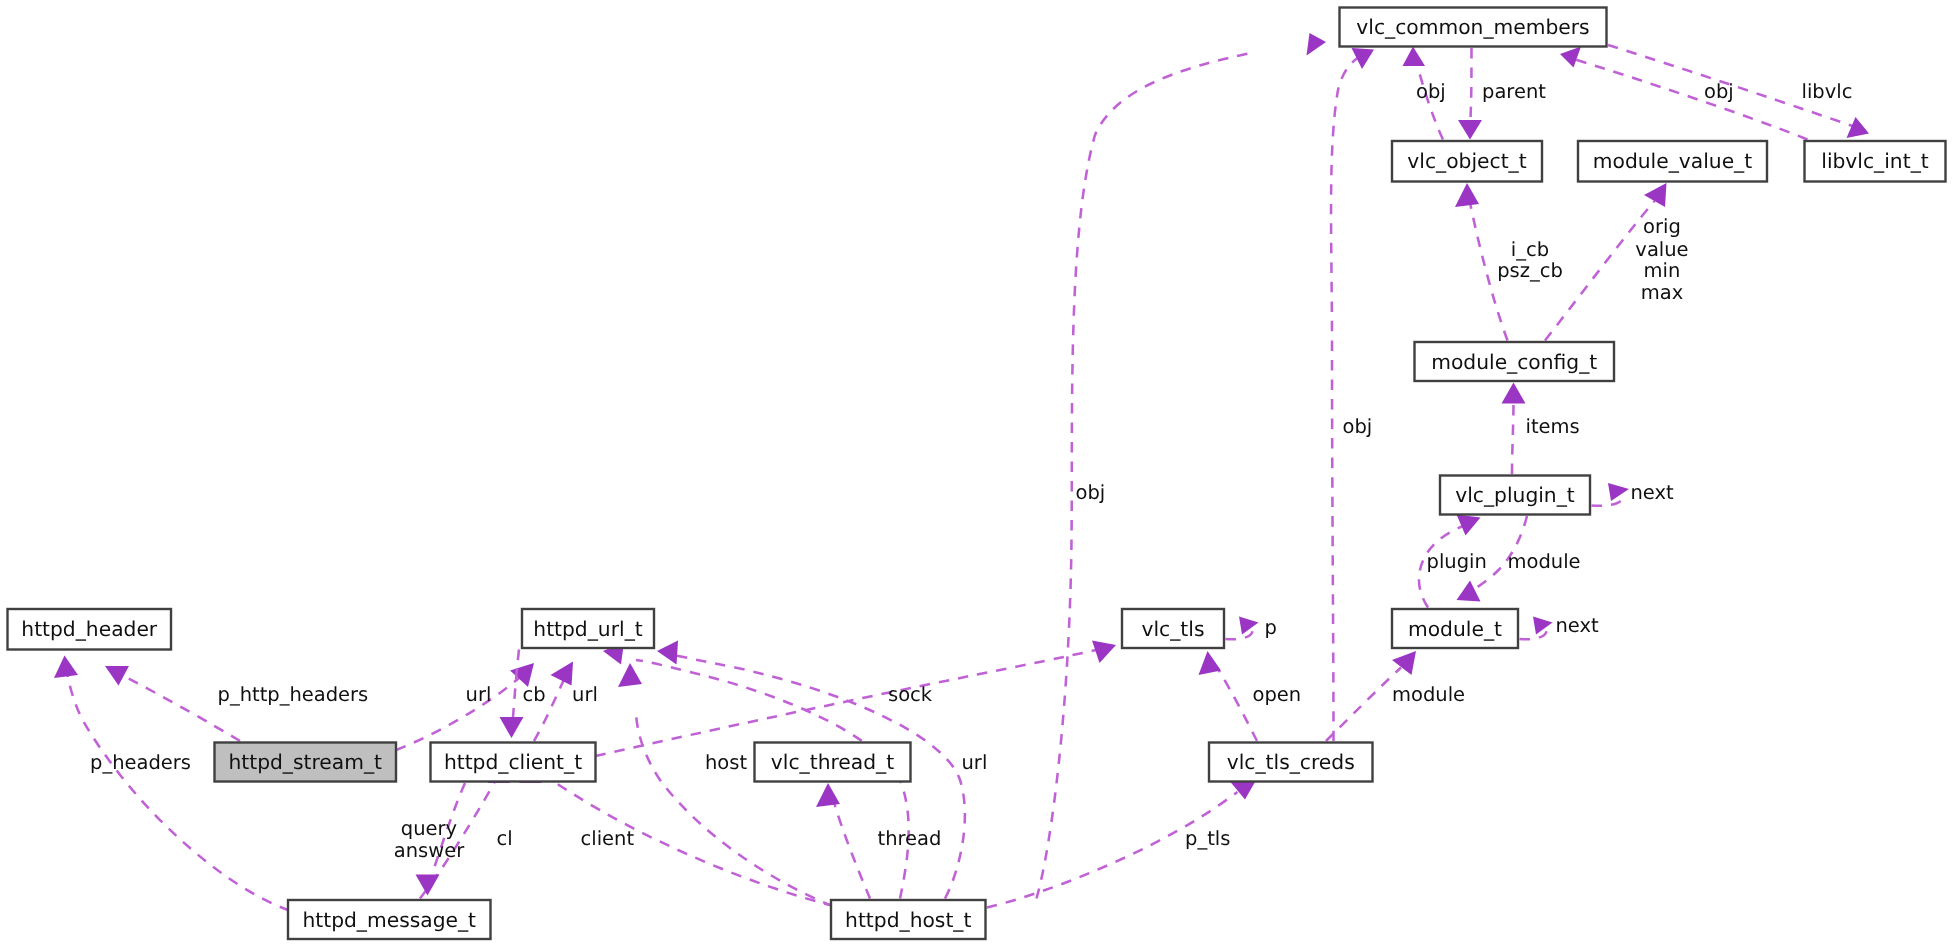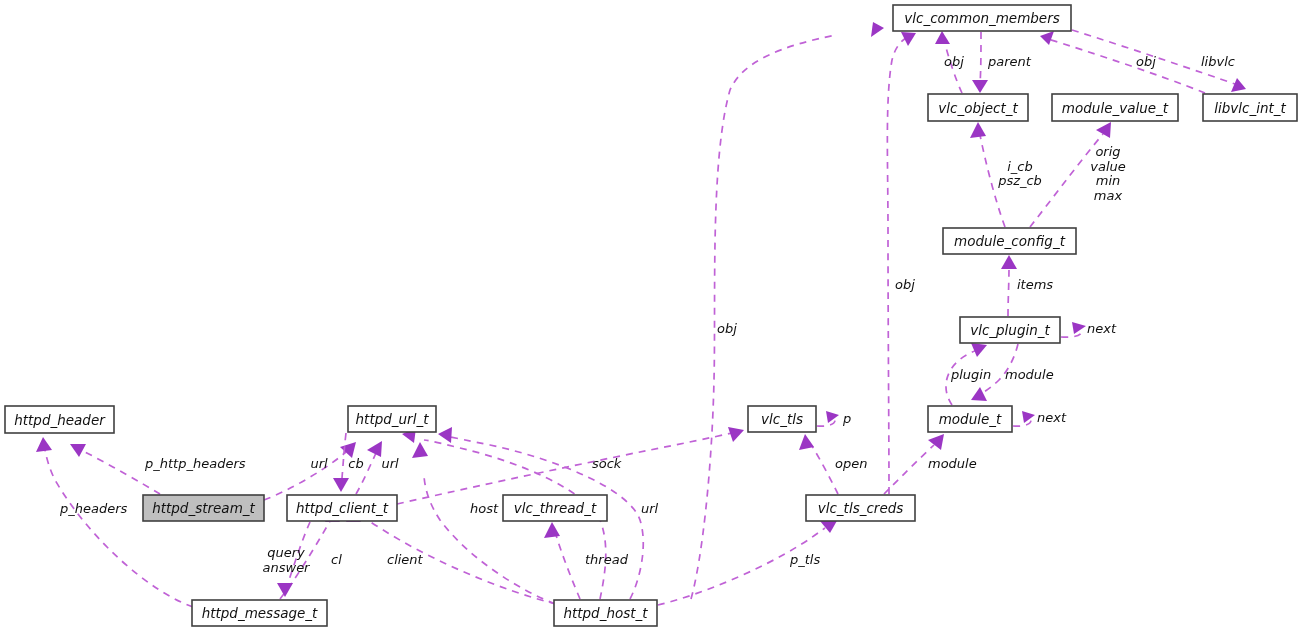--- a/index.html
+++ b/index.html
@@ -7,21 +7,20 @@
     padding: 0;
     background: #ffffff;
   }
   #diagram-root {
     position: relative;
     width: 1302px;
     height: 632px;
     background: #ffffff;
     font-family: "DejaVu Sans", "Liberation Sans", sans-serif;
     overflow: hidden;
-    font-style: italic;
   }
   svg#graph {
     position: absolute;
     top: 0;
     left: 0;
     width: 1302px;
     height: 632px;
     display: block;
   }
   .node-rect {

